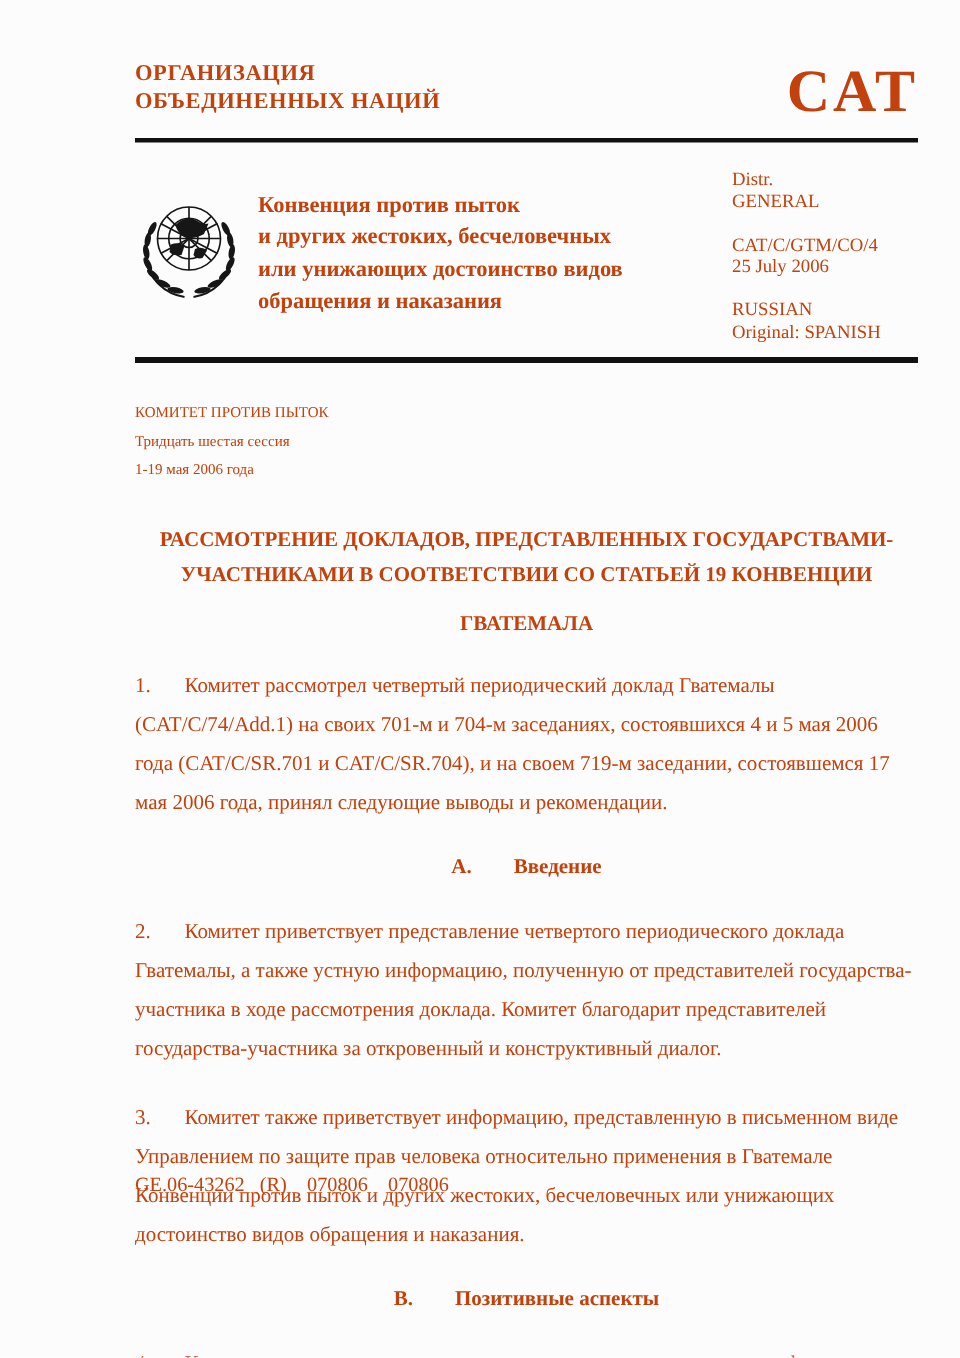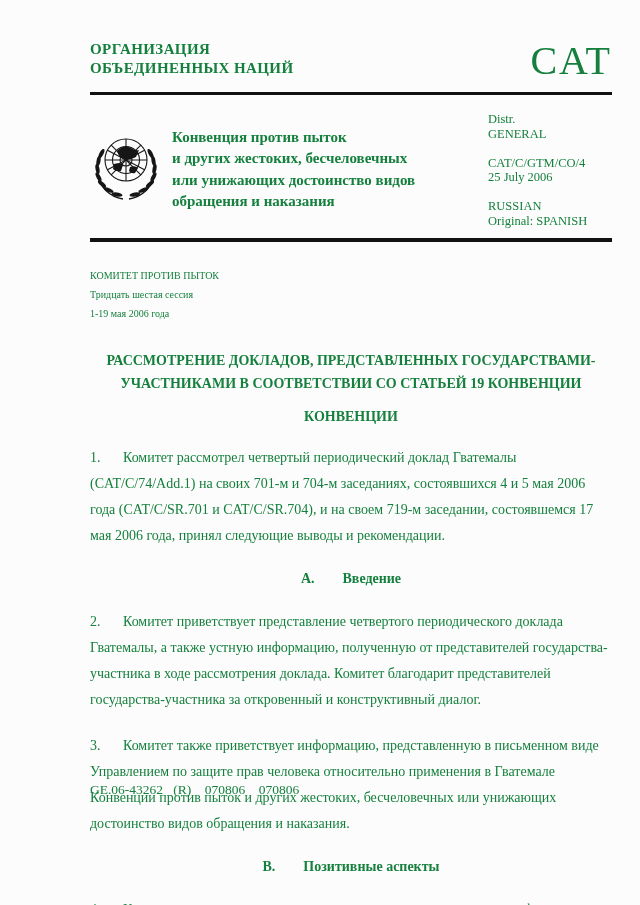--- a/index.html
+++ b/index.html
@@ -1,40 +1,40 @@
 <!DOCTYPE html>
 <html><head>
 <meta charset="utf-8">
 <style>
   html, body { margin: 0; padding: 0; }
   .page {
     position: relative;
     width: 640px;
     height: 905px;
     background: #fcfcfc;
-    color: #15803d;
+    color: #c2410c;
     font-family: "Liberation Serif", "DejaVu Serif", serif;
     box-sizing: border-box;
     padding: 40px 28px 0 90px;
     overflow: hidden;
   }
   .header-row {
     display: flex;
     justify-content: space-between;
     align-items: flex-end;
   }
   .org-name {
     font-weight: bold;
     font-size: 15px;
     line-height: 19px;
     letter-spacing: 0.4px;
     white-space: pre-line;
   }
   .doc-symbol {
-    font-weight: normal;
+    font-weight: bold;
     font-size: 40px;
     line-height: 34px;
     letter-spacing: 2px;
   }
   .rule { background: #111; height: 3px; margin-top: 14px; }
   .rule-thick { height: 4px; margin-top: 10px; }
   .masthead { display: flex; margin-top: 14px; align-items: center; }
   .emblem-box { flex: none; width: 74px; padding-top: 2px; }
   .convention-title {
     flex: 1;
@@ -166,21 +166,21 @@
 
   <div class="rule rule-thick"></div>
 
   <div class="session-block">КОМИТЕТ ПРОТИВ ПЫТОК
 Тридцать шестая сессия
 1-19 мая 2006 года</div>
 
   <div class="main-title">РАССМОТРЕНИЕ ДОКЛАДОВ, ПРЕДСТАВЛЕННЫХ ГОСУДАРСТВАМИ-
 УЧАСТНИКАМИ В СООТВЕТСТВИИ СО СТАТЬЕЙ 19 КОНВЕНЦИИ</div>
 
-  <div class="country-title">КОНВЕНЦИИ</div>
+  <div class="country-title">ГВАТЕМАЛА</div>
 
   <div class="para">
     <span class="para-num">1.</span><span>Комитет рассмотрел четвертый периодический доклад Гватемалы (CAT/C/74/Add.1) на своих 701-м и 704-м заседаниях, состоявшихся 4 и 5 мая 2006 года (CAT/C/SR.701 и CAT/C/SR.704), и на своем 719-м заседании, состоявшемся 17 мая 2006 года, принял следующие выводы и рекомендации.</span>
   </div>
 
   <div class="section-heading">
     <span class="section-letter">A.</span><span>Введение</span>
   </div>
 
   <div class="para">

